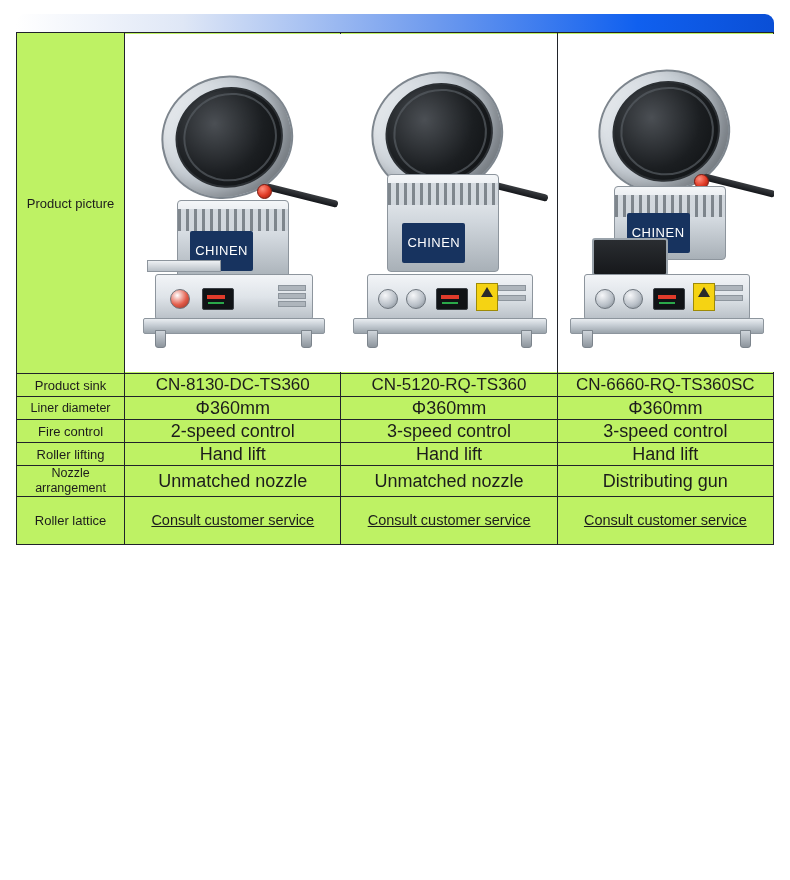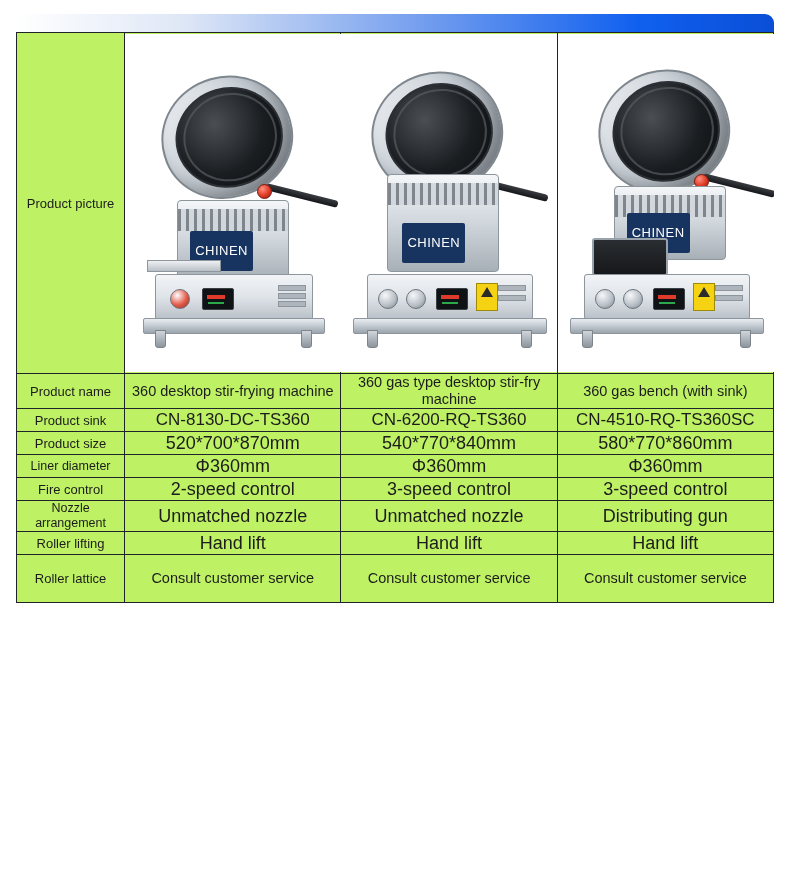--- a/index.html
+++ b/index.html
@@ -54,20 +54,21 @@
     line-height: 22px;
     padding: 9px 4px;
     color: #1e1e1e;
   }
   .cellval.small { font-size: 17px; }
   .cell-blue {
     color: #1f5fd8;
     font-size: 14.5px;
     line-height: 17px;
     padding: 8px 6px;
+    text-decoration: underline;
   }
   .cell-name {
     color: #1f5fd8;
     font-size: 14.5px;
     line-height: 17px;
     padding: 7px 6px;
   }
   .img-row td { height: 340px; padding: 0; }
 
   
@@ -344,73 +345,61 @@
               <div class="vent" style="bottom:28px;"></div>
               <div class="vent" style="bottom:18px;"></div>
             </div>
             <div class="base wide"></div>
             <div class="leg" style="left:24px;"></div>
             <div class="leg" style="left:182px;"></div>
           </div>
         </td>
       </tr>
 
-      <tr>
-        <td class="rowlabel">Product name</td>
-        <td class="cell-name">360 desktop stir-frying machine</td>
-        <td class="cell-name">360 gas type desktop stir-fry machine</td>
-        <td class="cell-name">360 gas bench (with sink)</td>
-      </tr>
 
       <tr>
         <td class="rowlabel">Product sink</td>
         <td class="cellval small">CN-8130-DC-TS360</td>
-        <td class="cellval small">CN-6200-RQ-TS360</td>
-        <td class="cellval small">CN-4510-RQ-TS360SC</td>
-      </tr>
-
-      <tr>
-        <td class="rowlabel">Product size</td>
-        <td class="cellval">520*700*870mm</td>
-        <td class="cellval">540*770*840mm</td>
-        <td class="cellval">580*770*860mm</td>
-      </tr>
+        <td class="cellval small">CN-5120-RQ-TS360</td>
+        <td class="cellval small">CN-6660-RQ-TS360SC</td>
+      </tr>
+
 
 
 
       <tr>
         <td class="rowlabel small">Liner diameter</td>
         <td class="cellval">Φ360mm</td>
         <td class="cellval">Φ360mm</td>
         <td class="cellval">Φ360mm</td>
       </tr>
 
 
       <tr>
         <td class="rowlabel">Fire control</td>
         <td class="cellval">2-speed control</td>
         <td class="cellval">3-speed control</td>
         <td class="cellval">3-speed control</td>
       </tr>
 
       <tr>
+        <td class="rowlabel">Roller lifting</td>
+        <td class="cellval">Hand lift</td>
+        <td class="cellval">Hand lift</td>
+        <td class="cellval">Hand lift</td>
+      </tr>
+
+      <tr>
         <td class="rowlabel small">Nozzle arrangement</td>
         <td class="cellval">Unmatched nozzle</td>
         <td class="cellval">Unmatched nozzle</td>
         <td class="cellval">Distributing gun</td>
       </tr>
 
       <tr>
-        <td class="rowlabel">Roller lifting</td>
-        <td class="cellval">Hand lift</td>
-        <td class="cellval">Hand lift</td>
-        <td class="cellval">Hand lift</td>
-      </tr>
-
-      <tr>
         <td class="rowlabel">Roller lattice</td>
         <td class="cell-blue" style="padding:15px 6px;">Consult customer service</td>
         <td class="cell-blue" style="padding:15px 6px;">Consult customer service</td>
         <td class="cell-blue" style="padding:15px 6px;">Consult customer service</td>
       </tr>
 
     </tbody>
   </table>
 </div>
 

